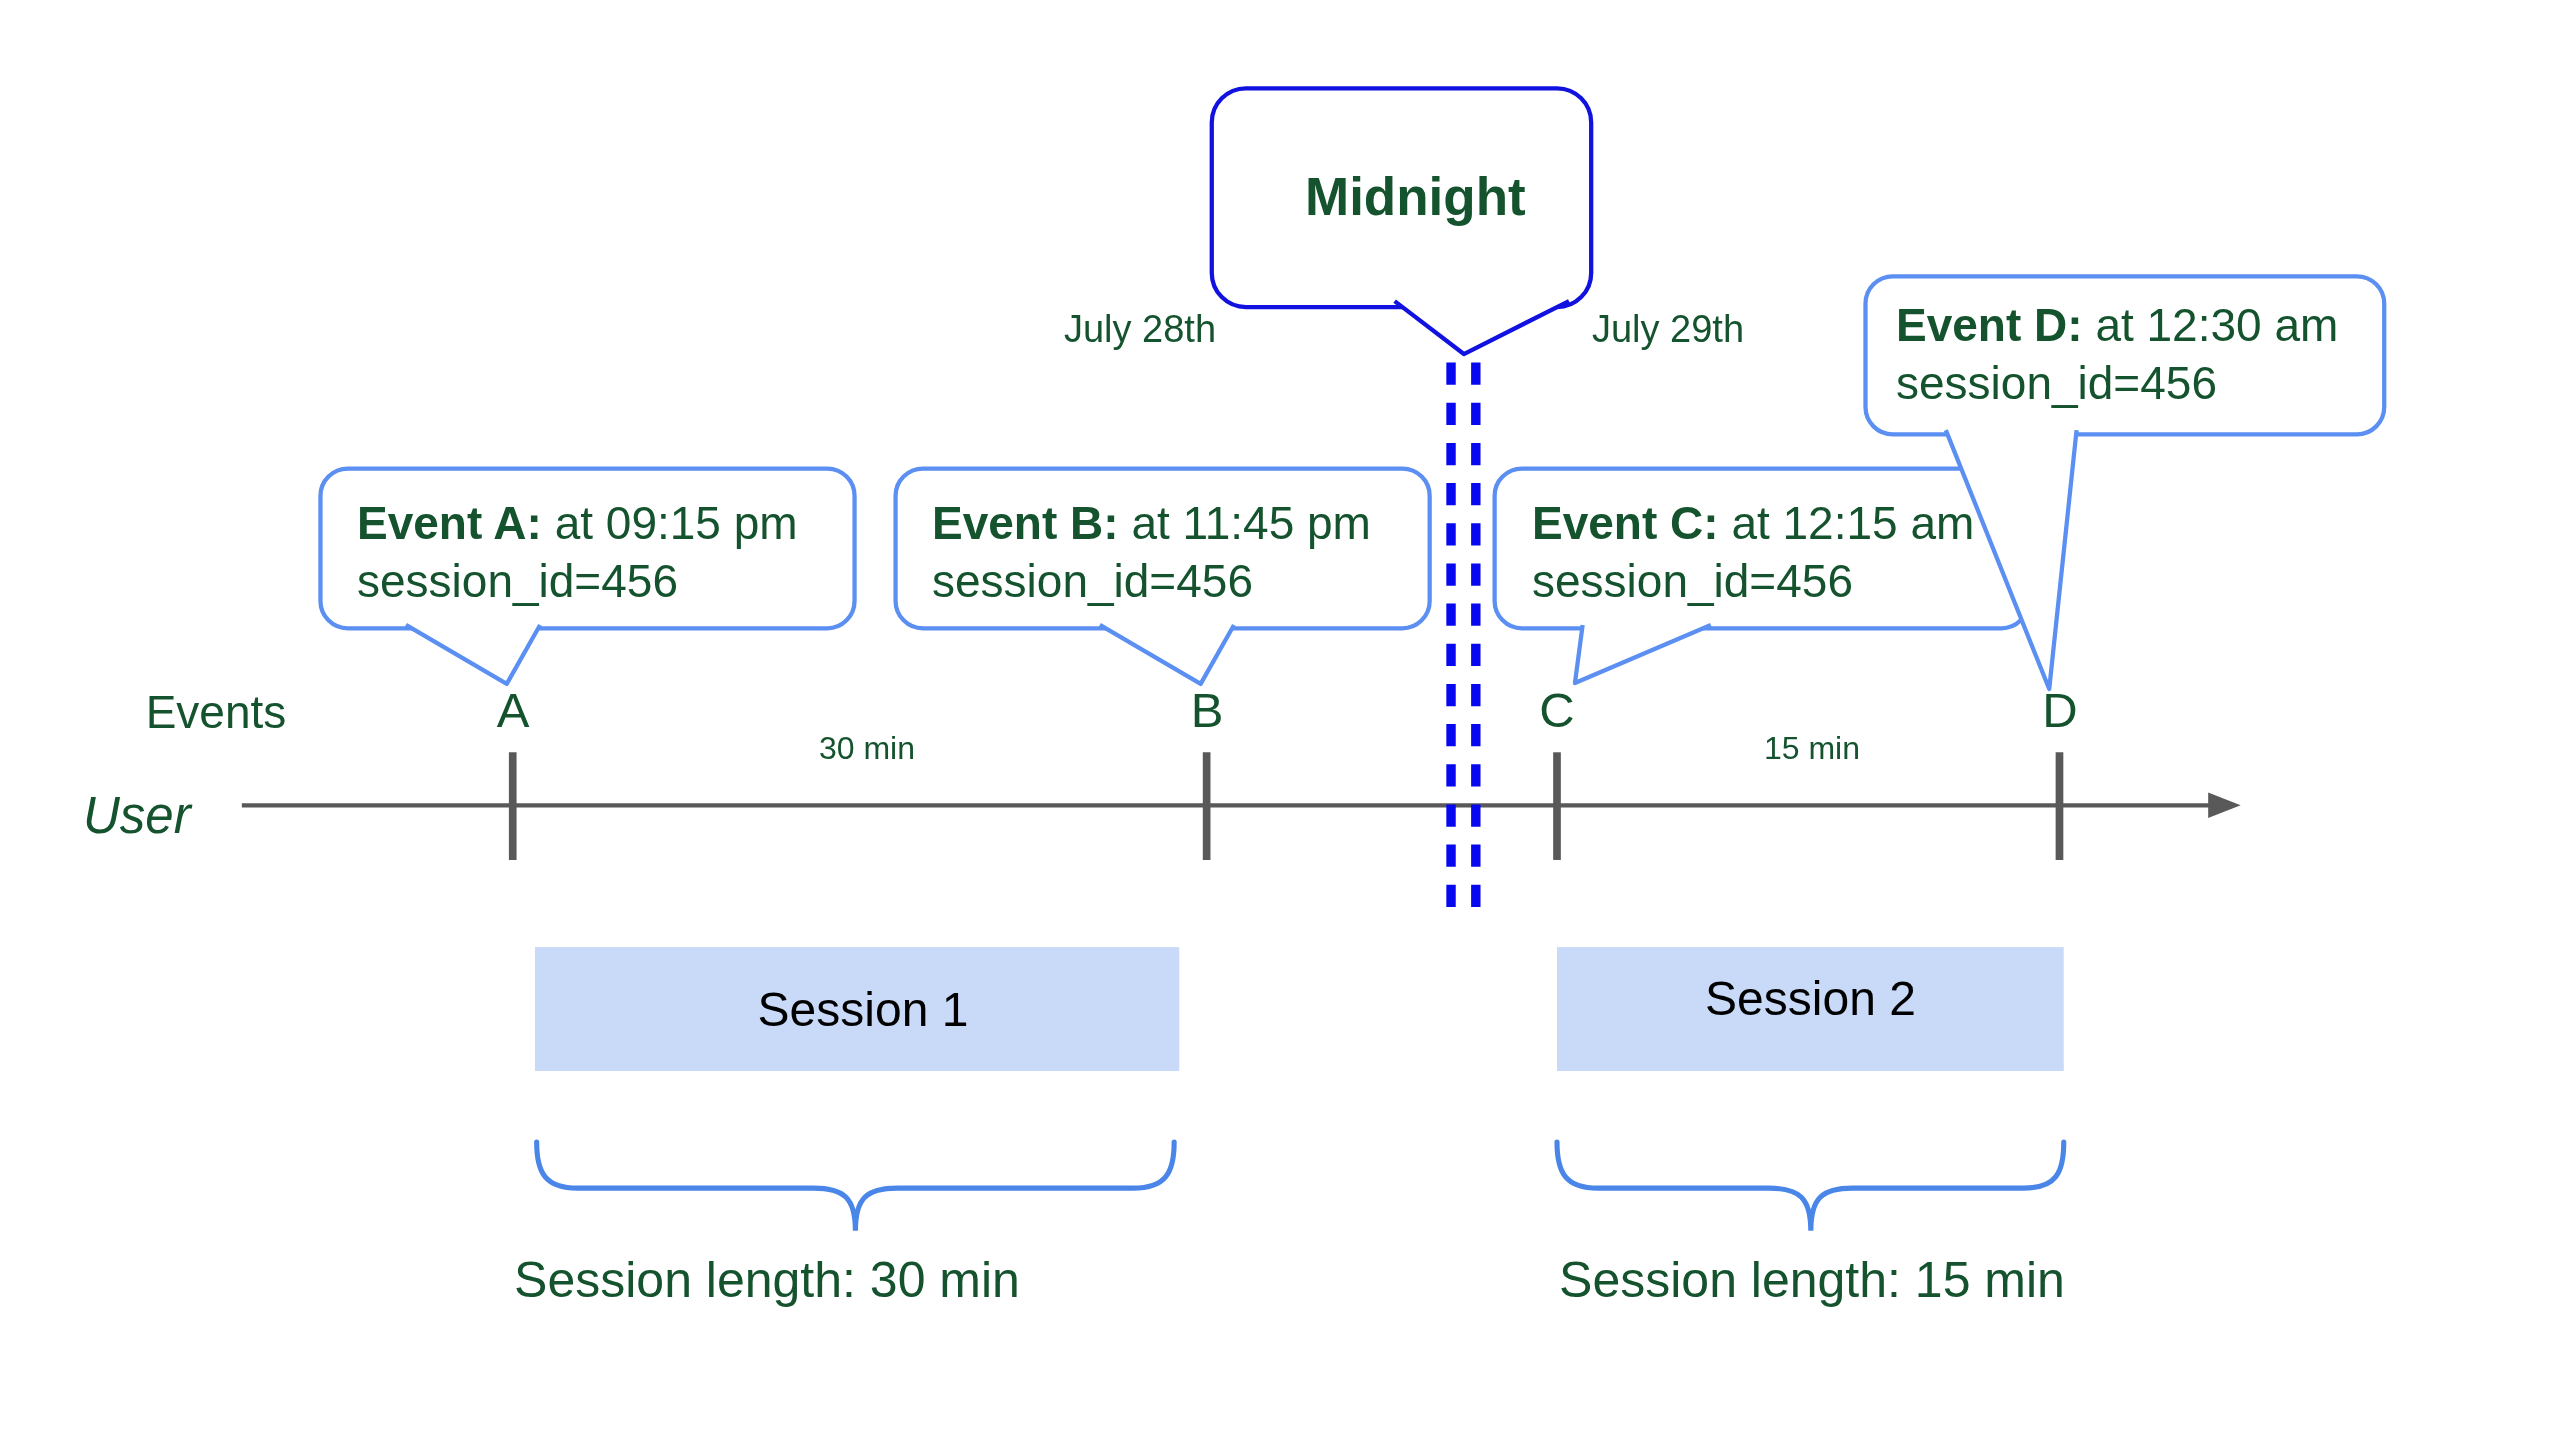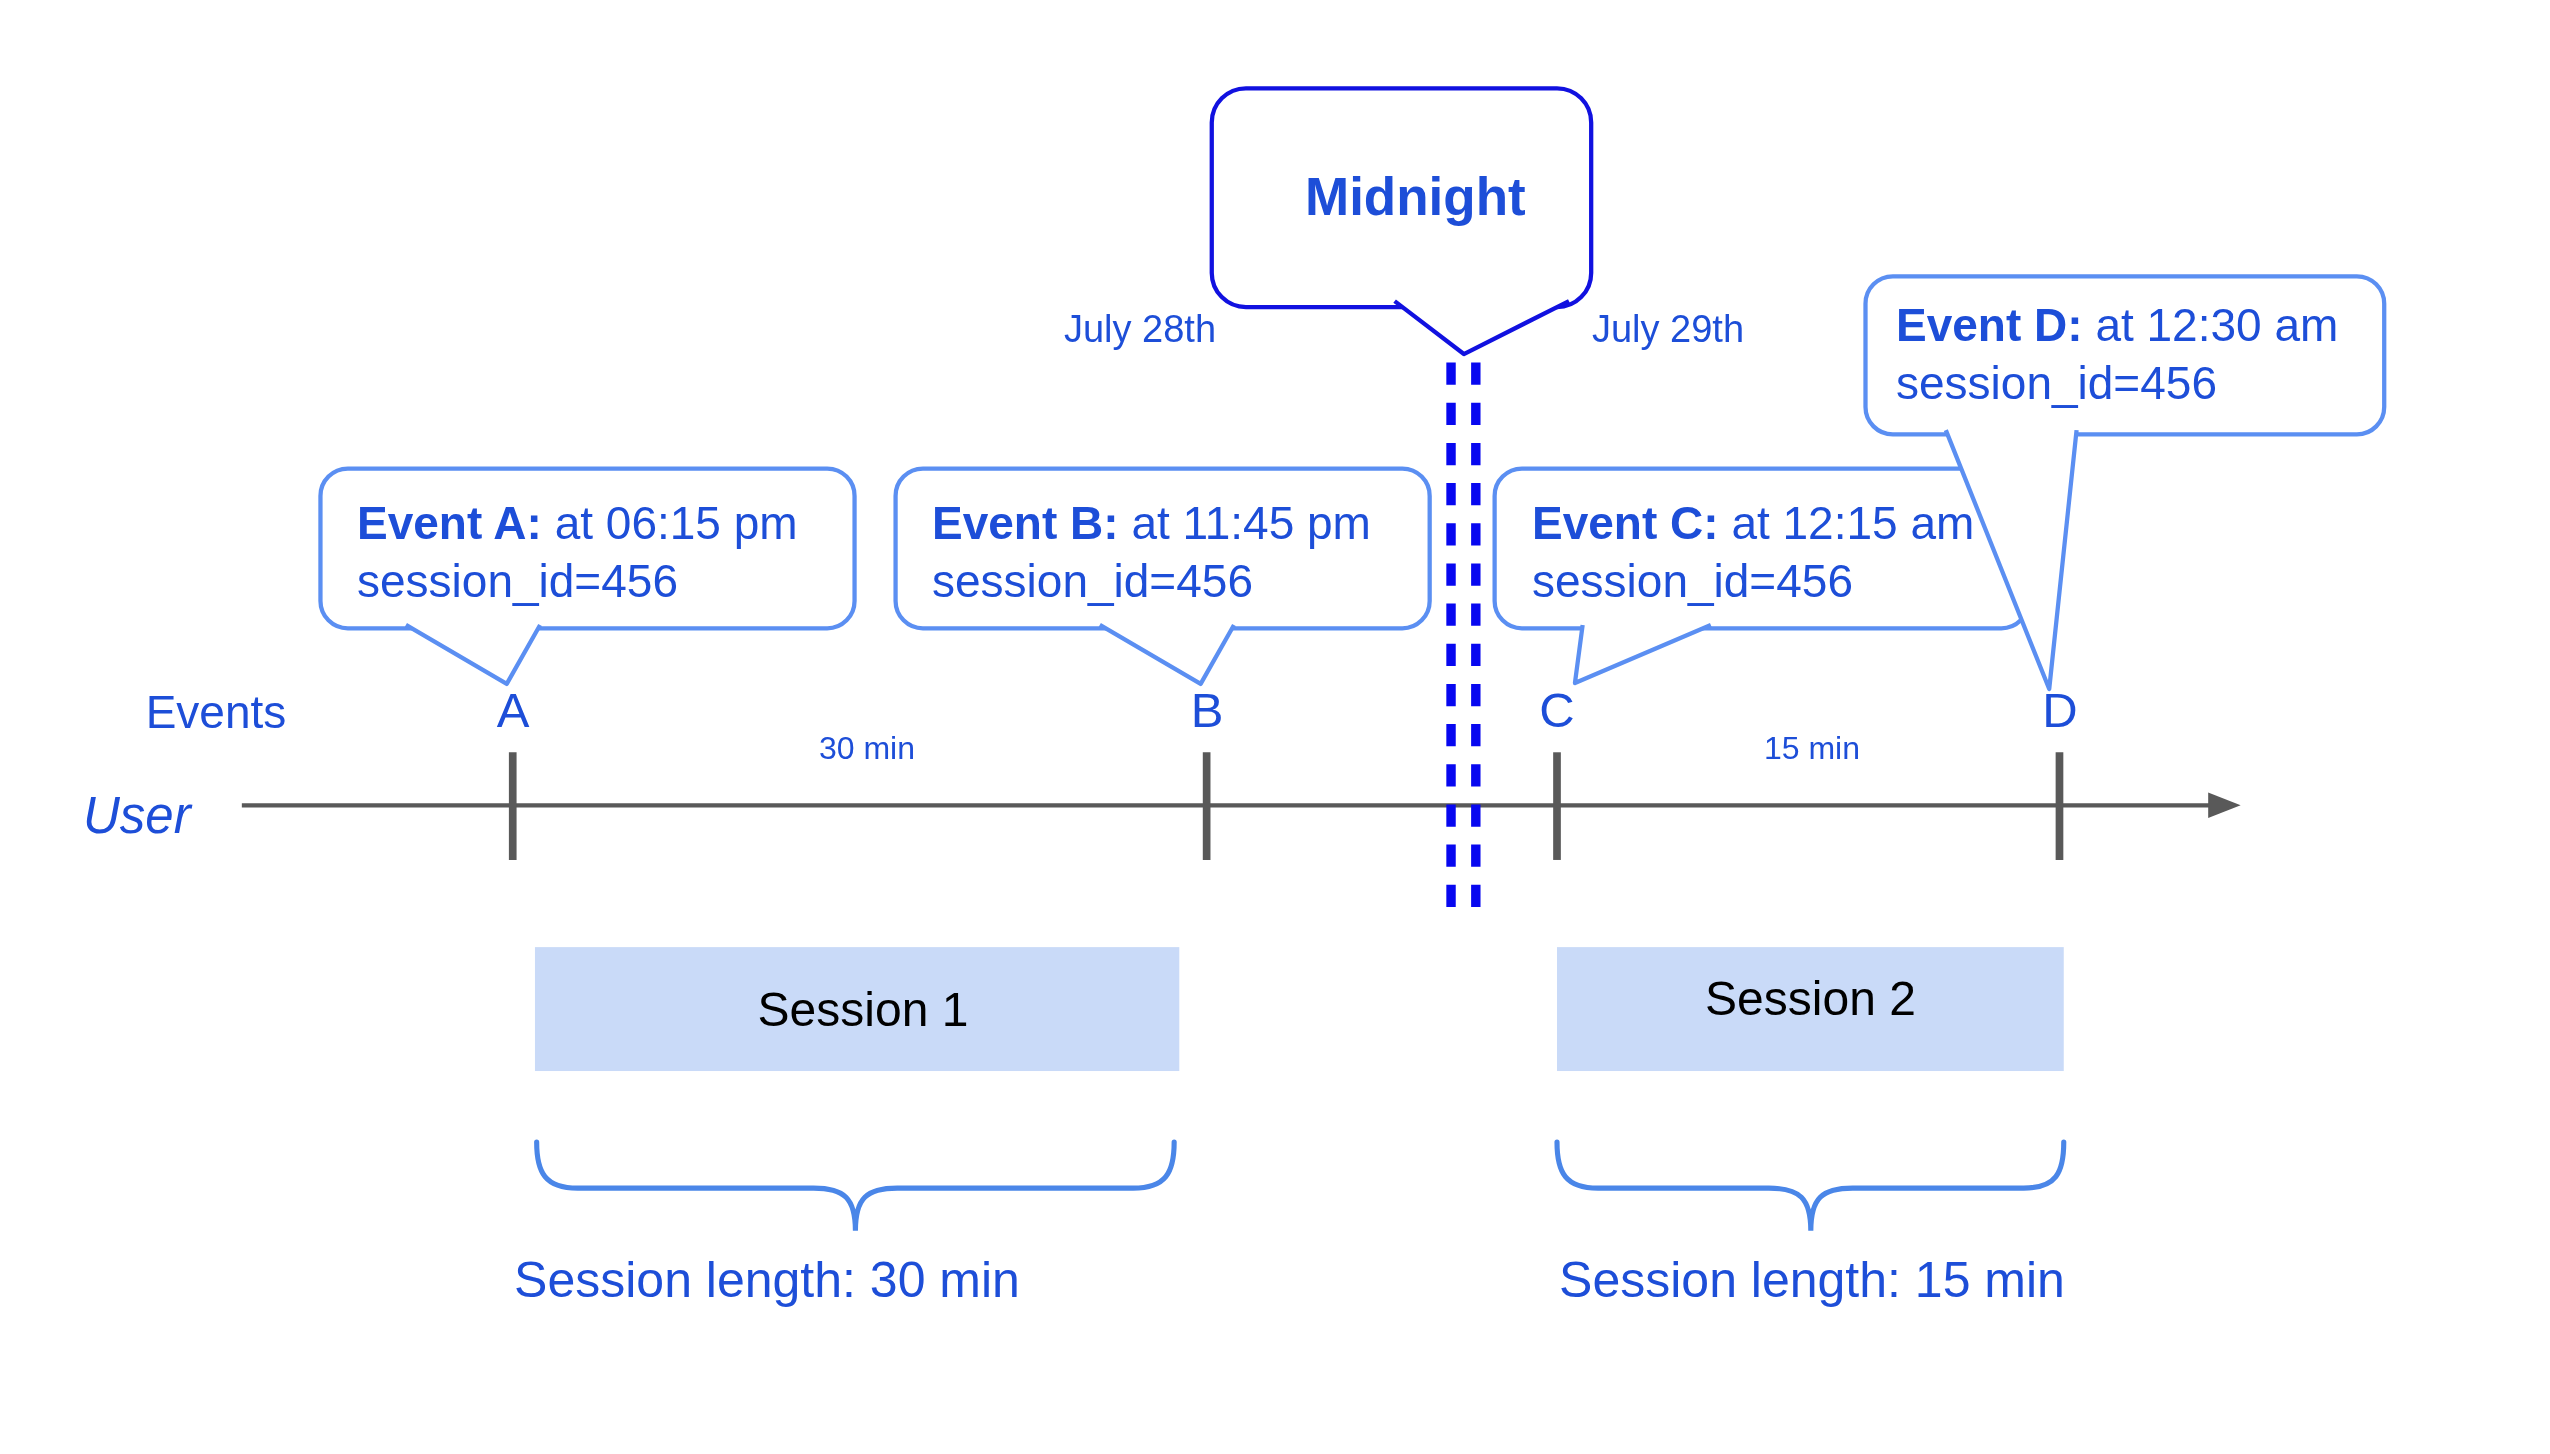--- a/index.html
+++ b/index.html
@@ -5,21 +5,21 @@
   html,body{margin:0;padding:0;background:#ffffff;}
   .canvas{
     position:relative;
     width:2550px;height:1455px;
     background:#ffffff;
     font-family:"Liberation Sans", sans-serif;
     color:#000;
     overflow:hidden;
   }
   .canvas svg{position:absolute;left:0;top:0;}
-  .t{position:absolute;white-space:nowrap;color:#1d4ed8;}
+  .t{position:absolute;white-space:nowrap;color:#14532d;}
   .ctr{transform:translateX(-50%);}
   .callout-text{font-size:46px;line-height:58px;}
   .callout-text b{font-weight:bold;}
   .midnight{font-size:53px;font-weight:bold;}
   .date{font-size:38px;}
   .letter{font-size:49px;}
   .axis-label{font-size:46px;}
   .user{font-size:51px;}
   .gap{font-size:32px;}
   .session-box-label{
@@ -67,21 +67,21 @@
     <path d="M628,1336 C628,1372 638,1390 676,1390 L952,1390 C988,1390 1001,1402 1001,1440 C1001,1402 1014,1390 1050,1390 L1326,1390 C1364,1390 1374,1372 1374,1336" fill="none" stroke-width="6" stroke-linecap="round" stroke="#4a86e8"></path>
     <path d="M1822,1336 C1822,1372 1832,1390 1870,1390 L2070,1390 C2106,1390 2119,1402 2119,1440 C2119,1402 2132,1390 2168,1390 L2368,1390 C2406,1390 2415,1372 2415,1336" fill="none" stroke-width="6" stroke-linecap="round" stroke="#4a86e8"></path>
   </svg>
 
   <div class="t midnight" style="left:1305px;top:166px;">Midnight</div>
 
   <div class="t date ctr" style="left:1140px;top:308px;">July 28th</div>
   <div class="t date ctr" style="left:1668px;top:308px;">July 29th</div>
 
   <div class="t callout-text" style="left:357px;top:494px;">
-    <div><b>Event A:</b> <span>at 06:15 pm</span></div>
+    <div><b>Event A:</b> <span>at 09:15 pm</span></div>
     <div>session_id=456</div>
   </div>
   <div class="t callout-text" style="left:932px;top:494px;">
     <div><b>Event B:</b> <span>at 11:45 pm</span></div>
     <div>session_id=456</div>
   </div>
   <div class="t callout-text" style="left:1532px;top:494px;">
     <div><b>Event C:</b> <span>at 12:15 am</span></div>
     <div>session_id=456</div>
   </div>

